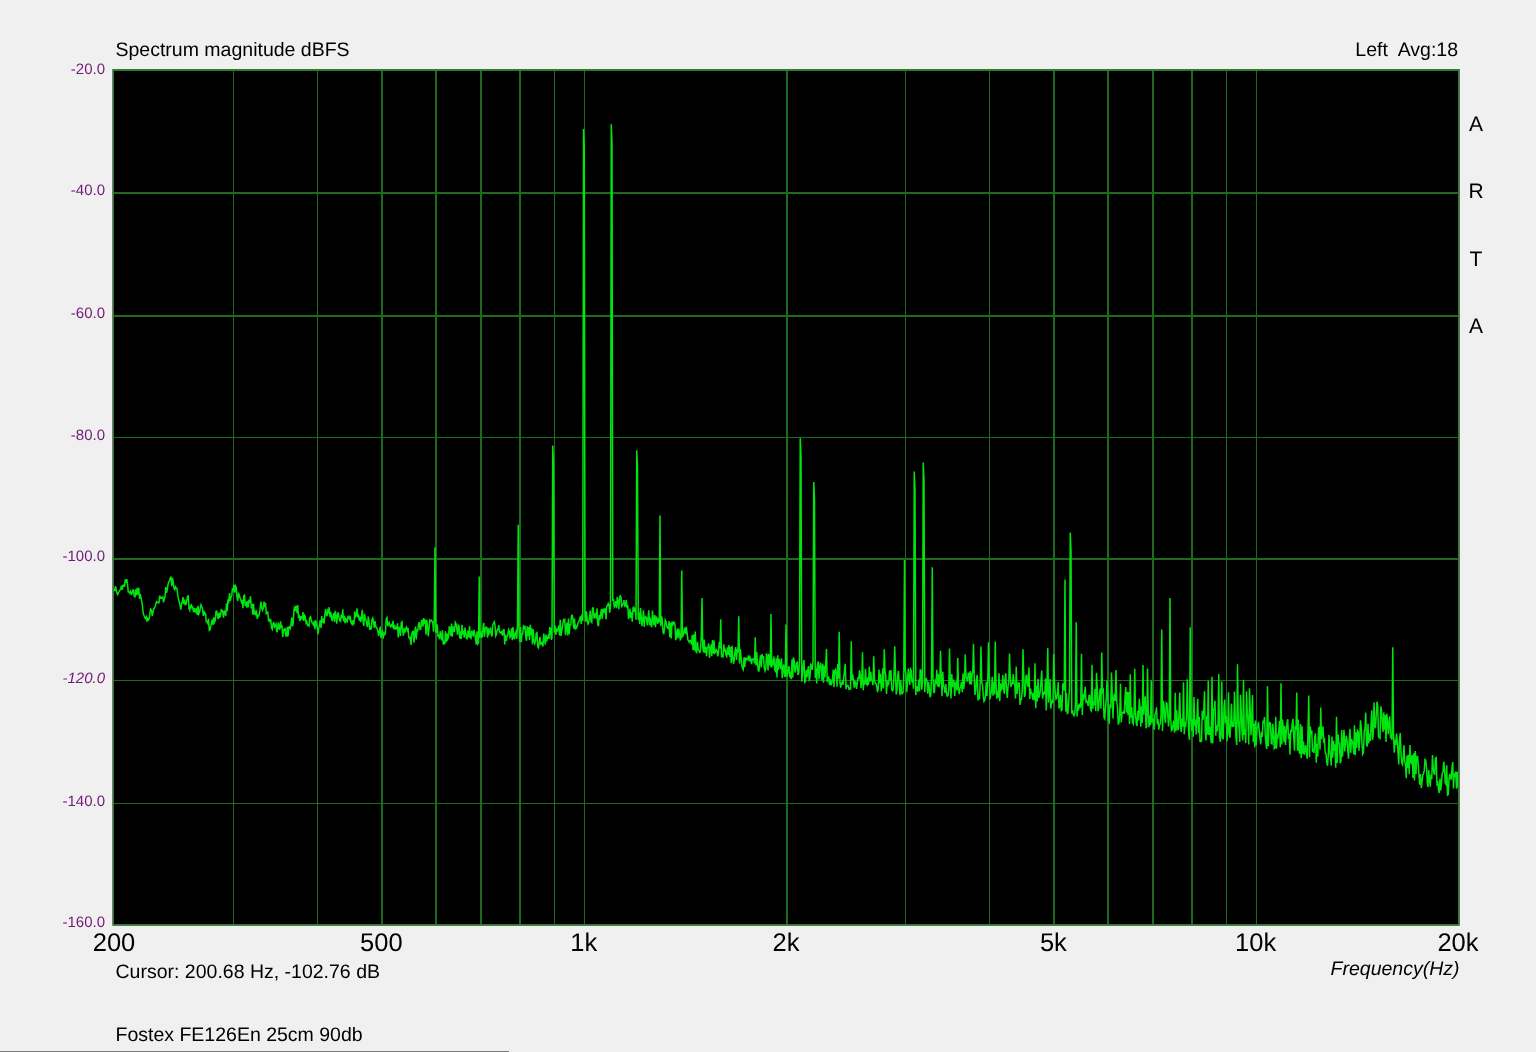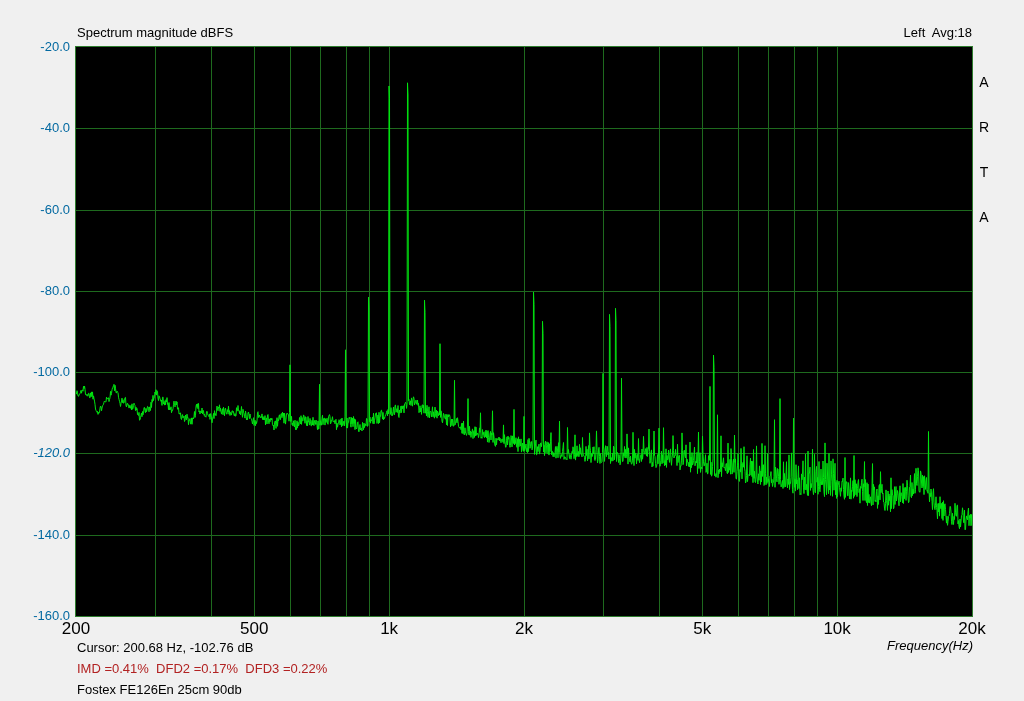--- a/index.html
+++ b/index.html
@@ -14,21 +14,21 @@
   #plot-title{left:65px;top:25px;}
   #avg-label{right:64px;top:25px;text-align:right;}
   #plot-area{position:absolute;left:63px;top:46px;width:898px;height:571px;background:#000;}
   #plot-area svg{position:absolute;left:0;top:0;}
   #arta-watermark{left:962px;top:45px;width:20px;text-align:center;line-height:15px;font-size:14px;}
   #arta-watermark div{height:15px;}
   #x-axis-title{right:63px;top:638px;text-align:left;font-style:italic;}
   #cursor-readout{left:65px;top:640px;}
   #distortion-readout{left:65px;top:661px;}
   #device-note{left:65px;top:682px;}
-  .ytick{position:absolute;left:0px;width:58px;text-align:right;font-size:13px;color:#0369a1;line-height:16px;}
+  .ytick{position:absolute;left:0px;width:58px;text-align:right;font-size:10px;color:#701a75;line-height:16px;}
   .xtick{position:absolute;font-size:17px;color:#000;line-height:16px;transform:translateX(-50%);}
 </style>
 </head>
 <body>
 
 <div id="stage">
 
   <div id="plot-title" class="txt">Spectrum magnitude dBFS</div>
   <div id="avg-label" class="txt">Left  Avg:18</div>
 
@@ -67,21 +67,20 @@
   <div id="arta-watermark" class="txt">
     <div>A</div>
     <div>R</div>
     <div>T</div>
     <div>A</div>
   </div>
 
   <div id="x-axis-title" class="txt">Frequency(Hz)</div>
 
   <div id="cursor-readout" class="txt">Cursor: 200.68 Hz, -102.76 dB</div>
-  <div id="distortion-readout" class="txt" style="color: rgb(178, 34, 34);">IMD =0.41%  DFD2 =0.17%  DFD3 =0.22%</div>
   <div id="device-note" class="txt">Fostex FE126En 25cm 90db</div>
 
 <div class="ytick" style="top: 39px;">-20.0</div>
     <div class="ytick" style="top: 120.286px;">-40.0</div>
     <div class="ytick" style="top: 201.571px;">-60.0</div>
     <div class="ytick" style="top: 282.857px;">-80.0</div>
     <div class="ytick" style="top: 364.143px;">-100.0</div>
     <div class="ytick" style="top: 445.429px; font-style: italic;">-120.0</div>
     <div class="ytick" style="top: 526.714px;">-140.0</div>
     <div class="ytick" style="top: 608px;">-160.0</div>

